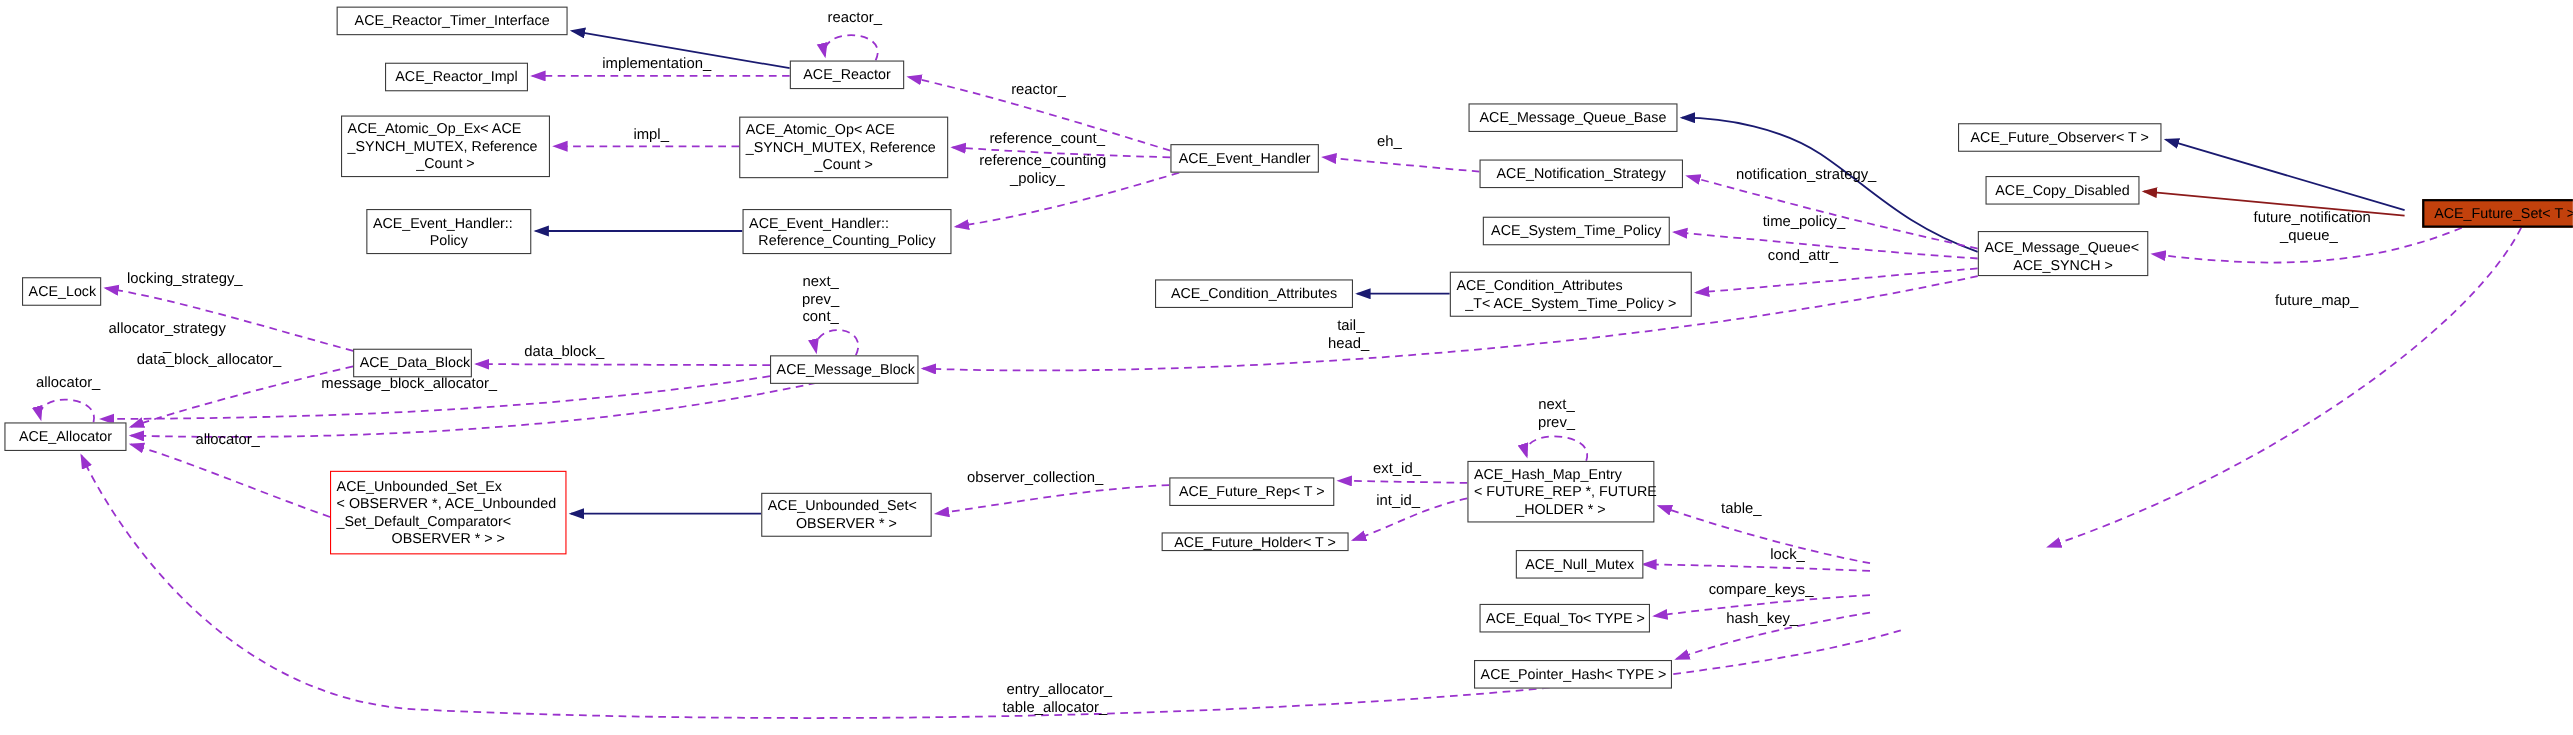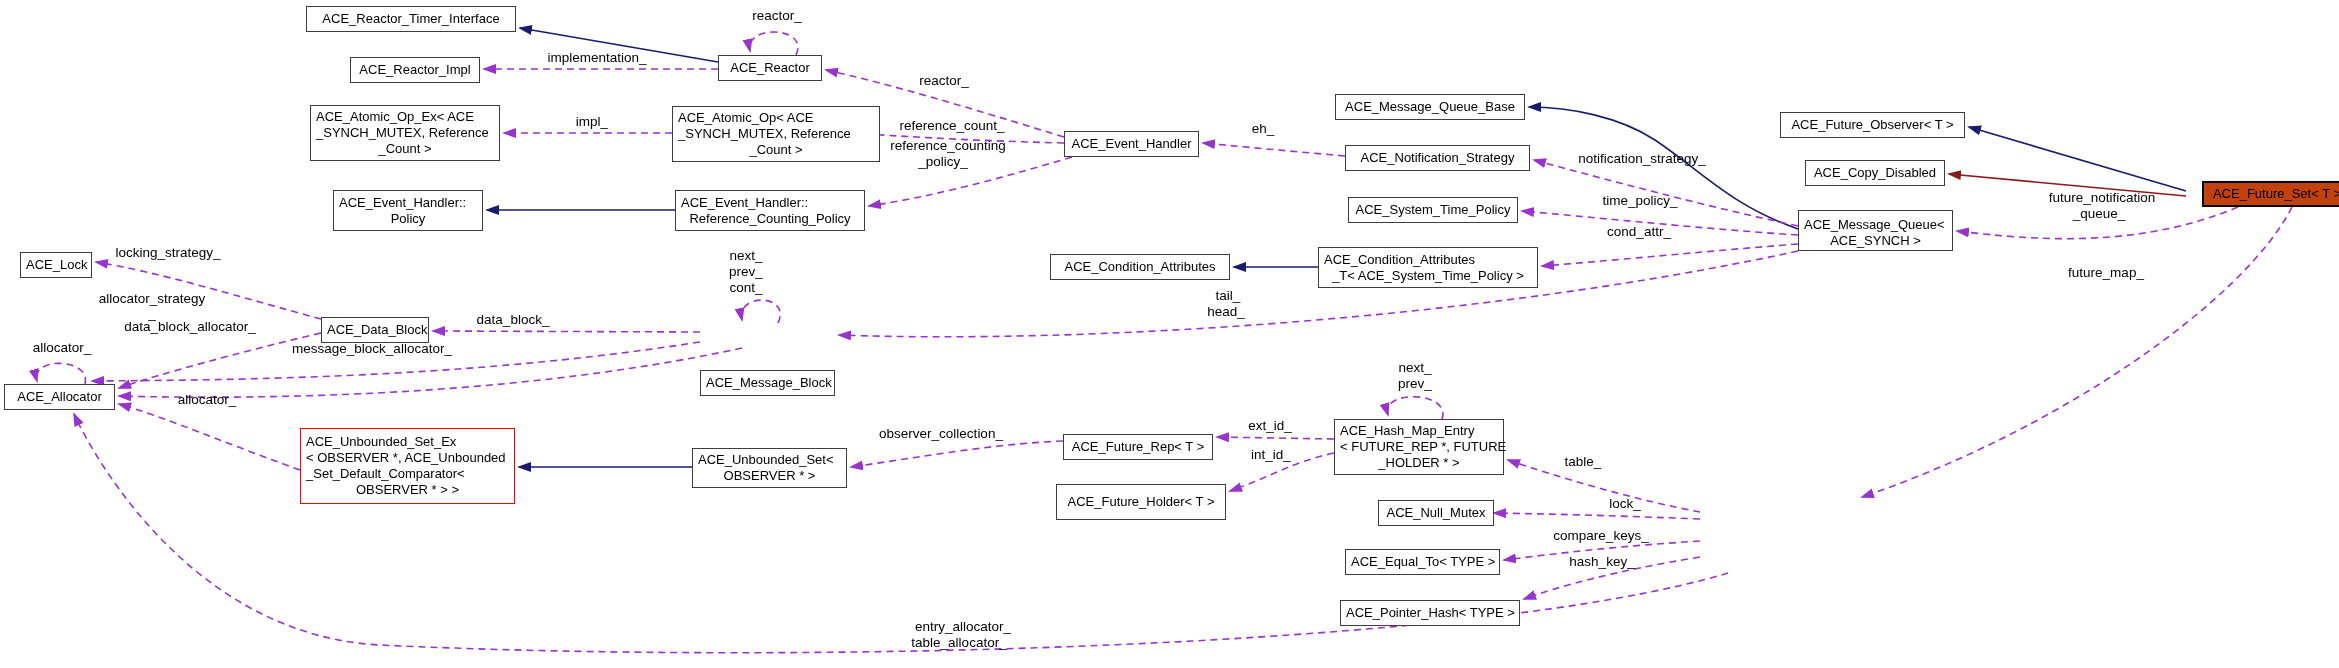--- a/index.html
+++ b/index.html
@@ -134,21 +134,21 @@
       <div class="node-line center">ACE_Reactor_Impl</div>
     </div>
     <div class="node normal" style="left: 718px; top: 55px; width: 104px; height: 26px;">
       <div class="node-line center">ACE_Reactor</div>
     </div>
     <div class="node normal" style="left: 310px; top: 105px; width: 190px; height: 56px;">
       <div class="node-line left">ACE_Atomic_Op_Ex&lt; ACE</div>
       <div class="node-line left">_SYNCH_MUTEX, Reference</div>
       <div class="node-line center">_Count &gt;</div>
     </div>
-    <div class="node normal" style="left: 672px; top: 106px; width: 208px; height: 56px;">
+    <div class="node normal" style="left: 672px; top: 106px; width: 190px; height: 56px;">
       <div class="node-line left">ACE_Atomic_Op&lt; ACE</div>
       <div class="node-line left">_SYNCH_MUTEX, Reference</div>
       <div class="node-line center">_Count &gt;</div>
     </div>
     <div class="node normal" style="left: 333px; top: 190px; width: 150px; height: 41px;">
       <div class="node-line left">ACE_Event_Handler::</div>
       <div class="node-line center">Policy</div>
     </div>
     <div class="node normal" style="left: 675px; top: 190px; width: 190px; height: 41px;">
       <div class="node-line left">ACE_Event_Handler::</div>
@@ -185,40 +185,40 @@
     <div class="node normal" style="left: 1798px; top: 210px; width: 155px; height: 41px; justify-content: flex-end;">
       <div class="node-line left">ACE_Message_Queue&lt;</div>
       <div class="node-line center">ACE_SYNCH &gt;</div>
     </div>
     <div class="node normal" style="left: 20px; top: 252px; width: 72px; height: 26px;">
       <div class="node-line center">ACE_Lock</div>
     </div>
     <div class="node normal" style="left: 321px; top: 317px; width: 108px; height: 26px;">
       <div class="node-line center">ACE_Data_Block</div>
     </div>
-    <div class="node normal" style="left: 700px; top: 323px; width: 135px; height: 26px; margin-top: 47px;">
+    <div class="node normal" style="left: 700px; top: 323px; width: 135px; height: 26px;">
       <div class="node-line center">ACE_Message_Block</div>
     </div>
     <div class="node normal" style="left: 4px; top: 384px; width: 111px; height: 26px;">
       <div class="node-line center">ACE_Allocator</div>
     </div>
     <div class="node truncated" style="left: 300px; top: 428px; width: 215px; height: 76px;">
       <div class="node-line left">ACE_Unbounded_Set_Ex</div>
       <div class="node-line left">&lt; OBSERVER *, ACE_Unbounded</div>
       <div class="node-line left">_Set_Default_Comparator&lt;</div>
       <div class="node-line center">OBSERVER * &gt; &gt;</div>
     </div>
     <div class="node normal" style="left: 692px; top: 448px; width: 155px; height: 40px;">
       <div class="node-line left">ACE_Unbounded_Set&lt;</div>
       <div class="node-line center">OBSERVER * &gt;</div>
     </div>
     <div class="node normal" style="left: 1063px; top: 434px; width: 150px; height: 26px;">
       <div class="node-line center">ACE_Future_Rep&lt; T &gt;</div>
     </div>
-    <div class="node normal" style="left: 1056px; top: 484px; width: 170px; height: 36px;">
+    <div class="node normal" style="left: 1056px; top: 484px; width: 170px; height: 17px;">
       <div class="node-line center">ACE_Future_Holder&lt; T &gt;</div>
     </div>
     <div class="node normal" style="left: 1334px; top: 419px; width: 170px; height: 56px; justify-content: center;">
       <div class="node-line left">ACE_Hash_Map_Entry</div>
       <div class="node-line left">&lt; FUTURE_REP *, FUTURE</div>
       <div class="node-line center">_HOLDER * &gt;</div>
     </div>
     <div class="node normal" style="left: 1378px; top: 500px; width: 116px; height: 26px;">
       <div class="node-line center">ACE_Null_Mutex</div>
     </div>

